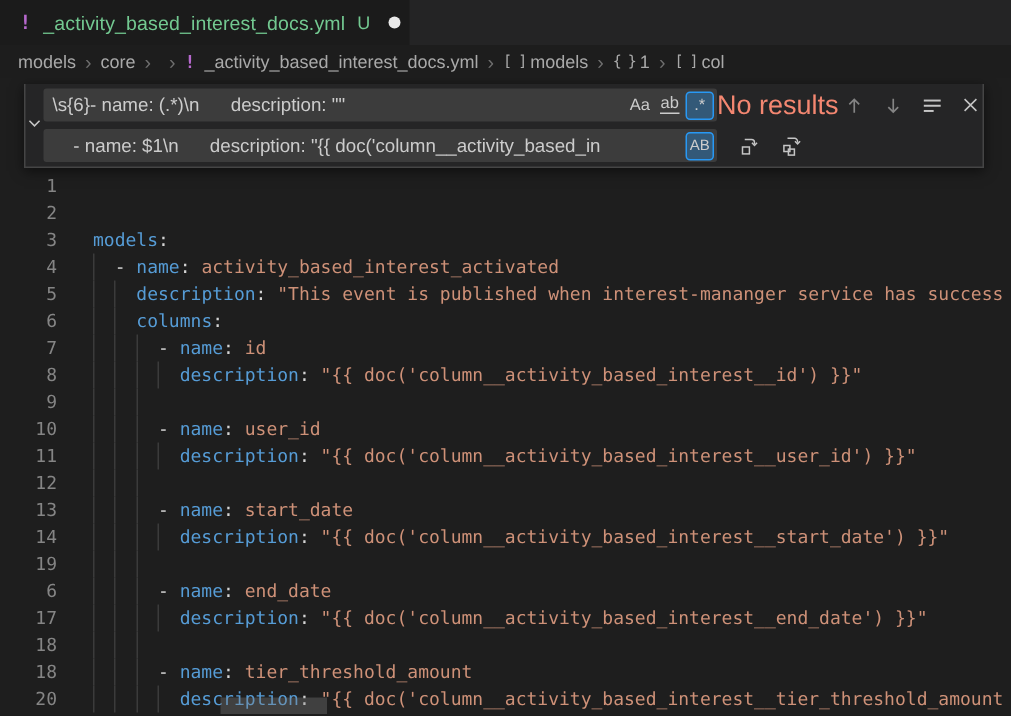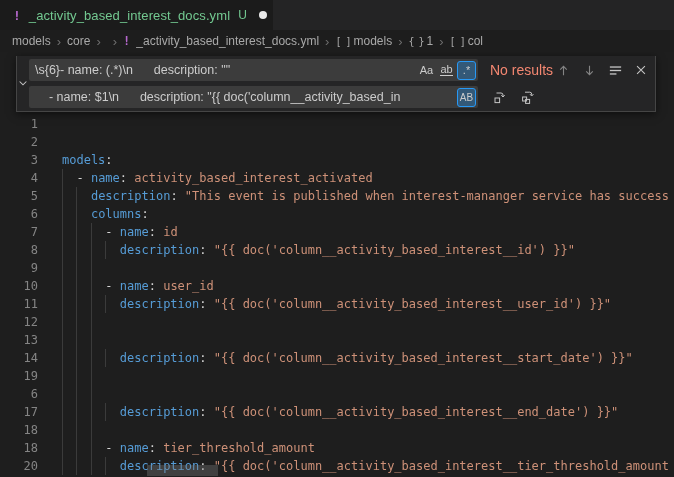--- a/index.html
+++ b/index.html
@@ -40,21 +40,21 @@
   .fw-rows{flex:1;display:flex;flex-direction:column;justify-content:center;gap:5px;padding:4px 4px 4px 0;}
   .fw-row{display:flex;align-items:center;height:22px;}
   .fw-input{display:flex;align-items:center;background:#3c3c3c;border-radius:2px;height:22px;
        width:449px;box-sizing:border-box;padding:0 2px 0 0;overflow:hidden;}
   .fw-text{flex:1;color:#cccccc;font-size:12.5px;line-height:22px;padding-left:6px;white-space:pre;
        overflow:hidden;}
   .opt{width:19px;height:19px;border-radius:3px;display:flex;align-items:center;justify-content:center;
        color:#cccccc;font-size:11px;margin-left:1px;flex:none;cursor:pointer;box-sizing:border-box;}
   .opt .ul{border-bottom:1px solid #cccccc;line-height:11px;}
   .opt.active{background:rgba(36,137,219,.38);border:1px solid #2899f5;}
-  .no-results{color:#f48771;font-size:14px;margin-left:12px;white-space:nowrap;}
+  .no-results{color:#f48771;font-size:18px;white-space:nowrap;}
   .btn-group{margin-left:auto;display:flex;align-items:center;gap:6px;padding-right:2px;}
   .icon-btn{width:20px;height:20px;display:flex;align-items:center;justify-content:center;
        border-radius:3px;cursor:pointer;flex:none;}
   .rep-btns{display:flex;align-items:center;gap:8px;margin-left:12px;}
 </style>
 </head>
 <body>
 
 <div class="screen">
 
@@ -170,20 +170,21 @@
           <span class="guide" style="left: 76.44px;"></span>
           <span class="guide" style="left: 90.88px;"></span>
           <span class="ln">12</span>
           <span class="lt"></span>
         </div>
         <div class="line" style="top: 279px;">
           <span class="guide" style="left: 62px;"></span>
           <span class="guide" style="left: 76.44px;"></span>
           <span class="guide" style="left: 90.88px;"></span>
           <span class="ln">13</span>
+          <span class="lt"><span class="tok-p">      - </span><span class="tok-k">name</span><span class="tok-p">: </span><span class="tok-s">start_date</span></span>
         </div>
         <div class="line" style="top: 297px;">
           <span class="guide" style="left: 62px;"></span>
           <span class="guide" style="left: 76.44px;"></span>
           <span class="guide" style="left: 90.88px;"></span>
           <span class="guide" style="left: 105.32px;"></span>
           <span class="ln">14</span>
           <span class="lt"><span class="tok-p">        </span><span class="tok-k">description</span><span class="tok-p">: </span><span class="tok-s">"{{ doc('column__activity_based_interest__start_date') }}"</span></span>
         </div>
         <div class="line" style="top: 315px;">
@@ -191,20 +192,21 @@
           <span class="guide" style="left: 76.44px;"></span>
           <span class="guide" style="left: 90.88px;"></span>
           <span class="ln">19</span>
           <span class="lt"></span>
         </div>
         <div class="line" style="top: 333px;">
           <span class="guide" style="left: 62px;"></span>
           <span class="guide" style="left: 76.44px;"></span>
           <span class="guide" style="left: 90.88px;"></span>
           <span class="ln">6</span>
+          <span class="lt"><span class="tok-p">      - </span><span class="tok-k">name</span><span class="tok-p">: </span><span class="tok-s">end_date</span></span>
         </div>
         <div class="line" style="top: 351px;">
           <span class="guide" style="left: 62px;"></span>
           <span class="guide" style="left: 76.44px;"></span>
           <span class="guide" style="left: 90.88px;"></span>
           <span class="guide" style="left: 105.32px;"></span>
           <span class="ln">17</span>
           <span class="lt"><span class="tok-p">        </span><span class="tok-k">description</span><span class="tok-p">: </span><span class="tok-s">"{{ doc('column__activity_based_interest__end_date') }}"</span></span>
         </div>
         <div class="line" style="top: 369px;">

